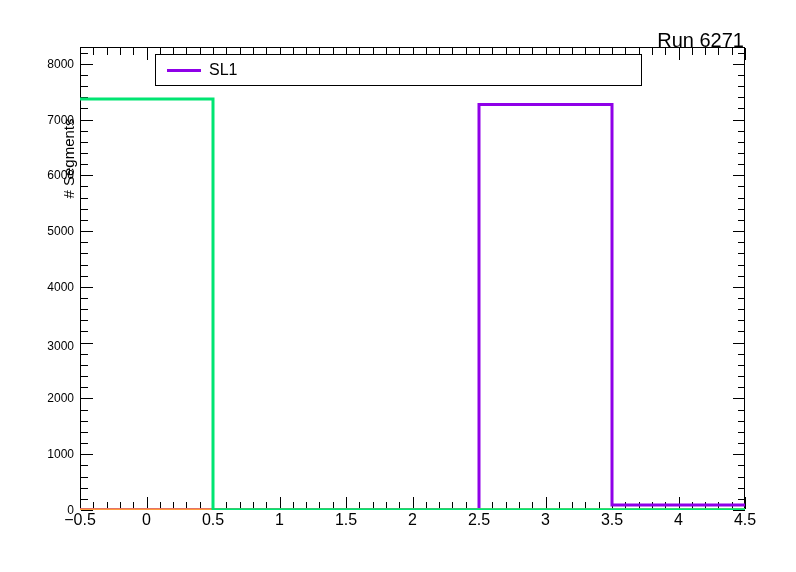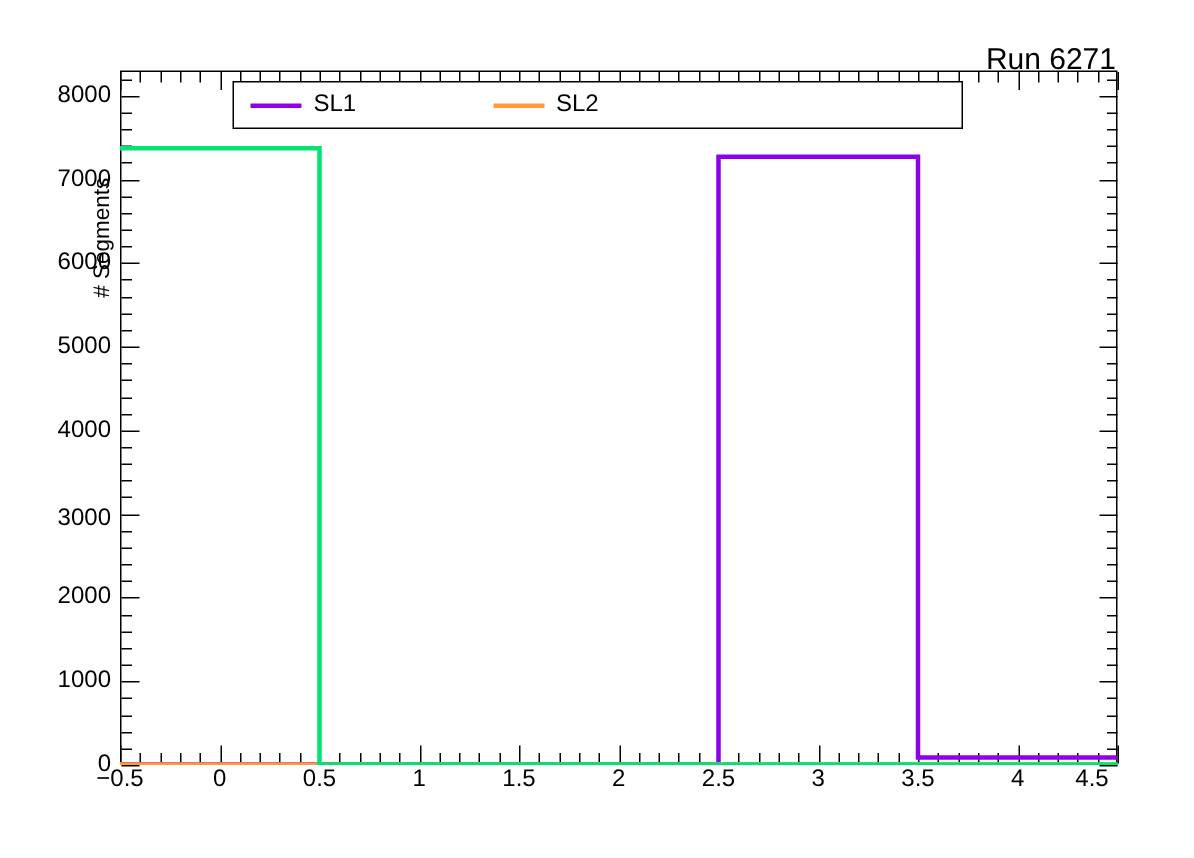--- a/index.html
+++ b/index.html
@@ -84,21 +84,21 @@
 
   .ytick-major-r { position: absolute; right: 51px; width: 12px; height: 1px; background:#000; }
   .ytick-minor-r { position: absolute; right: 51px; width: 7px;  height: 1px; background:#000; }
   .xtick-major-t { position: absolute; top: 48px; width: 1px; height: 12px; background:#000; }
   .xtick-minor-t { position: absolute; top: 48px; width: 1px; height: 7px;  background:#000; }
 
   .ytick-label {
     position: absolute;
     right: 722px;
     text-align: right;
-    font-size: 16px;
+    font-size: 12px;
     color: #000000;
     white-space: nowrap;
     transform: translateY(-50%);
   }
   .xtick-label {
     position: absolute;
     top: 511px;
     font-size: 16px;
     color: #000000;
     white-space: nowrap;
@@ -358,35 +358,31 @@
       <div class="xtick-label" style="left: 80px;">−0.5</div>
       <div class="xtick-label" style="left: 146.5px;">0</div>
       <div class="xtick-label" style="left: 213px;">0.5</div>
       <div class="xtick-label" style="left: 279.5px;">1</div>
       <div class="xtick-label" style="left: 346px;">1.5</div>
       <div class="xtick-label" style="left: 412.5px;">2</div>
       <div class="xtick-label" style="left: 479px;">2.5</div>
       <div class="xtick-label" style="left: 545.5px;">3</div>
       <div class="xtick-label" style="left: 612px;">3.5</div>
       <div class="xtick-label" style="left: 678.5px;">4</div>
-      <div class="xtick-label" style="left: 728px;">4.5</div>
+      <div class="xtick-label" style="left: 745px;">4.5</div>
     </div>
 
   <svg id="hist-svg" viewBox="0 0 665 463" preserveAspectRatio="none">
     <g id="hist-series">
         <path d="M 0.00 462.44 L 133.00 462.44 L 133.00 462.44 L 133.00 462.44 L 266.00 462.44 L 266.00 462.44 L 266.00 462.44 L 399.00 462.44 L 399.00 57.46 L 399.00 57.46 L 532.00 57.46 L 532.00 457.98 L 532.00 457.98 L 665.00 457.98" fill="none" stroke="#8f00e8" stroke-width="3" stroke-linecap="butt" stroke-linejoin="miter"></path>
         <path d="M 0.00 462.72 L 133.00 462.72 L 133.00 462.72 L 133.00 462.72 L 266.00 462.72 L 266.00 462.72 L 266.00 462.72 L 399.00 462.72 L 399.00 462.72 L 399.00 462.72 L 532.00 462.72 L 532.00 462.72 L 532.00 462.72 L 665.00 462.72" fill="none" stroke="#ff9a3c" stroke-width="3" stroke-linecap="butt" stroke-linejoin="miter"></path>
         <path d="M 0.00 51.88 L 133.00 51.88 L 133.00 462.72 L 133.00 462.72 L 266.00 462.72 L 266.00 462.72 L 266.00 462.72 L 399.00 462.72 L 399.00 462.72 L 399.00 462.72 L 532.00 462.72 L 532.00 462.72 L 532.00 462.72 L 665.00 462.72" fill="none" stroke="#00e572" stroke-width="3" stroke-linecap="butt" stroke-linejoin="miter"></path>
       </g>
   </svg>
 
   <div id="legend">
     <div class="legend-entry">
       <span class="legend-swatch" style="background: rgb(143, 0, 232);"></span>
       <span class="legend-text">SL1</span>
     </div>
-    <div class="legend-entry">
-      <span class="legend-swatch" style="background: rgb(255, 154, 60);"></span>
-      <span class="legend-text">SL2</span>
-    </div>
   </div>
 
 </div>
 
 </body></html>

